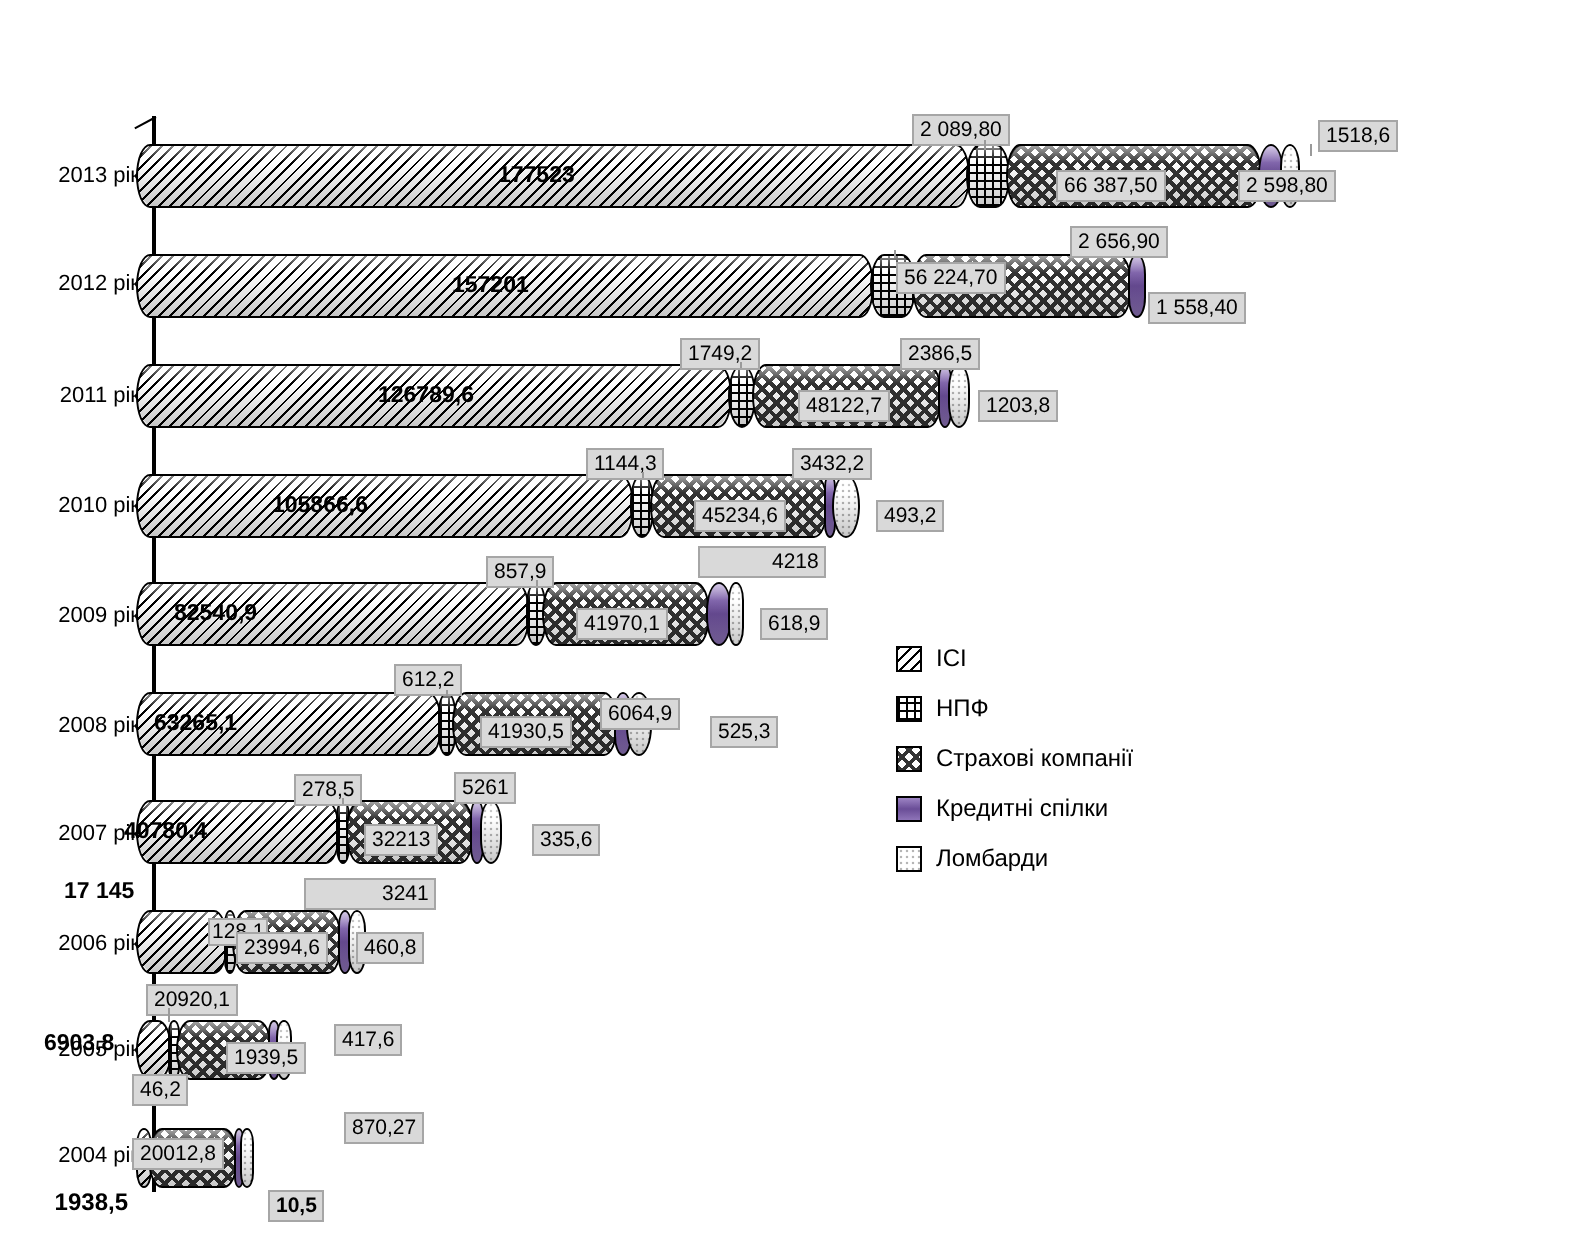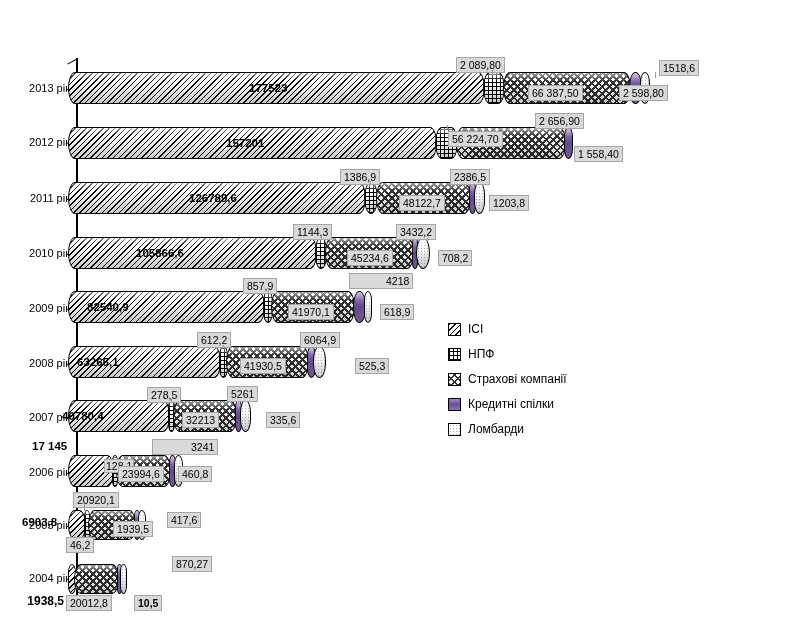--- a/index.html
+++ b/index.html
@@ -134,37 +134,37 @@
   <div class="leader" style="left:447px;top:125px;height:4px;"></div>
   <div class="dlabel" style="left:448px;top:131px;">56 224,70</div>
   <div class="dlabel" style="left:574px;top:146px;">1 558,40</div>
 
   <div class="bar p-isi" style="left:68px;top:182px;width:298px;height:32px;"></div>
   <div class="bar p-npf" style="left:364px;top:182px;width:14px;height:32px;"></div>
   <div class="bar p-strah" style="left:376px;top:182px;width:95px;height:32px;"></div>
   <div class="bar p-kred" style="left:469px;top:182px;width:7px;height:32px;"></div>
   <div class="bar p-lomb" style="left:474px;top:182px;width:11px;height:32px;"></div>
   <div class="inbar" style="left:189px;top:192px;">126789,6</div>
-  <div class="dlabel" style="left:340px;top:169px;">1386,9</div>
+  <div class="dlabel" style="left:340px;top:169px;">1749,2</div>
   <div class="leader" style="left:370px;top:181px;height:3px;"></div>
   <div class="dlabel" style="left:399px;top:195px;">48122,7</div>
   <div class="dlabel" style="left:450px;top:169px;">2386,5</div>
   <div class="dlabel" style="left:489px;top:195px;">1203,8</div>
 
   <div class="bar p-isi" style="left:68px;top:237px;width:249px;height:32px;"></div>
   <div class="bar p-npf" style="left:315px;top:237px;width:12px;height:32px;"></div>
   <div class="bar p-strah" style="left:325px;top:237px;width:89px;height:32px;"></div>
   <div class="bar p-kred" style="left:412px;top:237px;width:6px;height:32px;"></div>
   <div class="bar p-lomb" style="left:416px;top:237px;width:14px;height:32px;"></div>
   <div class="inbar" style="left:136px;top:247px;">105866,6</div>
   <div class="dlabel" style="left:293px;top:224px;">1144,3</div>
   <div class="leader" style="left:321px;top:236px;height:3px;"></div>
   <div class="dlabel" style="left:347px;top:250px;">45234,6</div>
   <div class="dlabel" style="left:396px;top:224px;">3432,2</div>
-  <div class="dlabel" style="left:438px;top:250px;">708,2</div>
+  <div class="dlabel" style="left:438px;top:250px;">493,2</div>
 
   <div class="bar p-isi" style="left:68px;top:291px;width:197px;height:32px;"></div>
   <div class="bar p-npf" style="left:263px;top:291px;width:10px;height:32px;"></div>
   <div class="bar p-strah" style="left:271px;top:291px;width:84px;height:32px;"></div>
   <div class="bar p-kred" style="left:353px;top:291px;width:13px;height:32px;"></div>
   <div class="bar p-lomb" style="left:364px;top:291px;width:8px;height:32px;"></div>
   <div class="inbar" style="left:87px;top:301px;">82540,9</div>
   <div class="dlabel" style="left:243px;top:278px;">857,9</div>
   <div class="leader" style="left:268px;top:290px;height:3px;"></div>
   <div class="dlabel" style="left:288px;top:304px;">41970,1</div>
@@ -173,21 +173,21 @@
 
   <div class="bar p-isi" style="left:68px;top:346px;width:153px;height:32px;"></div>
   <div class="bar p-npf" style="left:219px;top:346px;width:9px;height:32px;"></div>
   <div class="bar p-strah" style="left:226px;top:346px;width:83px;height:32px;"></div>
   <div class="bar p-kred" style="left:307px;top:346px;width:9px;height:32px;"></div>
   <div class="bar p-lomb" style="left:313px;top:346px;width:13px;height:32px;"></div>
   <div class="inbar" style="left:77px;top:356px;">63265,1</div>
   <div class="dlabel" style="left:197px;top:332px;">612,2</div>
   <div class="leader" style="left:223px;top:345px;height:3px;"></div>
   <div class="dlabel" style="left:240px;top:358px;">41930,5</div>
-  <div class="dlabel" style="left:300px;top:332px;">6064,9</div>
+  <div class="dlabel" style="left:300px;top:349px;">6064,9</div>
   <div class="dlabel" style="left:355px;top:358px;">525,3</div>
 
   <div class="bar p-isi" style="left:68px;top:400px;width:102px;height:32px;"></div>
   <div class="bar p-npf" style="left:168px;top:400px;width:7px;height:32px;"></div>
   <div class="bar p-strah" style="left:173px;top:400px;width:64px;height:32px;"></div>
   <div class="bar p-kred" style="left:235px;top:400px;width:7px;height:32px;"></div>
   <div class="bar p-lomb" style="left:240px;top:400px;width:11px;height:32px;"></div>
   <div class="inbar" style="left:62px;top:410px;">40780,4</div>
   <div class="dlabel" style="left:147px;top:387px;">278,5</div>
   <div class="leader" style="left:171px;top:399px;height:3px;"></div>
@@ -216,21 +216,21 @@
   <div class="leader" style="left:84px;top:504px;height:7px;"></div>
   <div class="dlabel" style="left:66px;top:537px;">46,2</div>
   <div class="dlabel" style="left:113px;top:521px;">1939,5</div>
   <div class="dlabel" style="left:167px;top:512px;">417,6</div>
 
   <div class="bar p-isi" style="left:68px;top:564px;width:8px;height:30px;"></div>
   <div class="bar p-strah" style="left:74px;top:564px;width:45px;height:30px;"></div>
   <div class="bar p-kred" style="left:117px;top:564px;width:5px;height:30px;"></div>
   <div class="bar p-lomb" style="left:120px;top:564px;width:7px;height:30px;"></div>
   <div class="cat-label bold" style="left:6px;top:594px;width:58px;">1938,5</div>
-  <div class="dlabel" style="left:66px;top:595px;">20012,8</div>
+  <div class="dlabel" style="left:66px;top:569px;">20012,8</div>
   <div class="dlabel" style="left:134px;top:595px;font-weight:bold;">10,5</div>
   <div class="dlabel" style="left:172px;top:556px;">870,27</div>
 
   <div class="legend">
     <div class="legend-row">
       <span class="legend-key p-isi"></span>
       <span class="legend-text">ІСІ</span>
     </div>
     <div class="legend-row">
       <span class="legend-key p-npf"></span>

